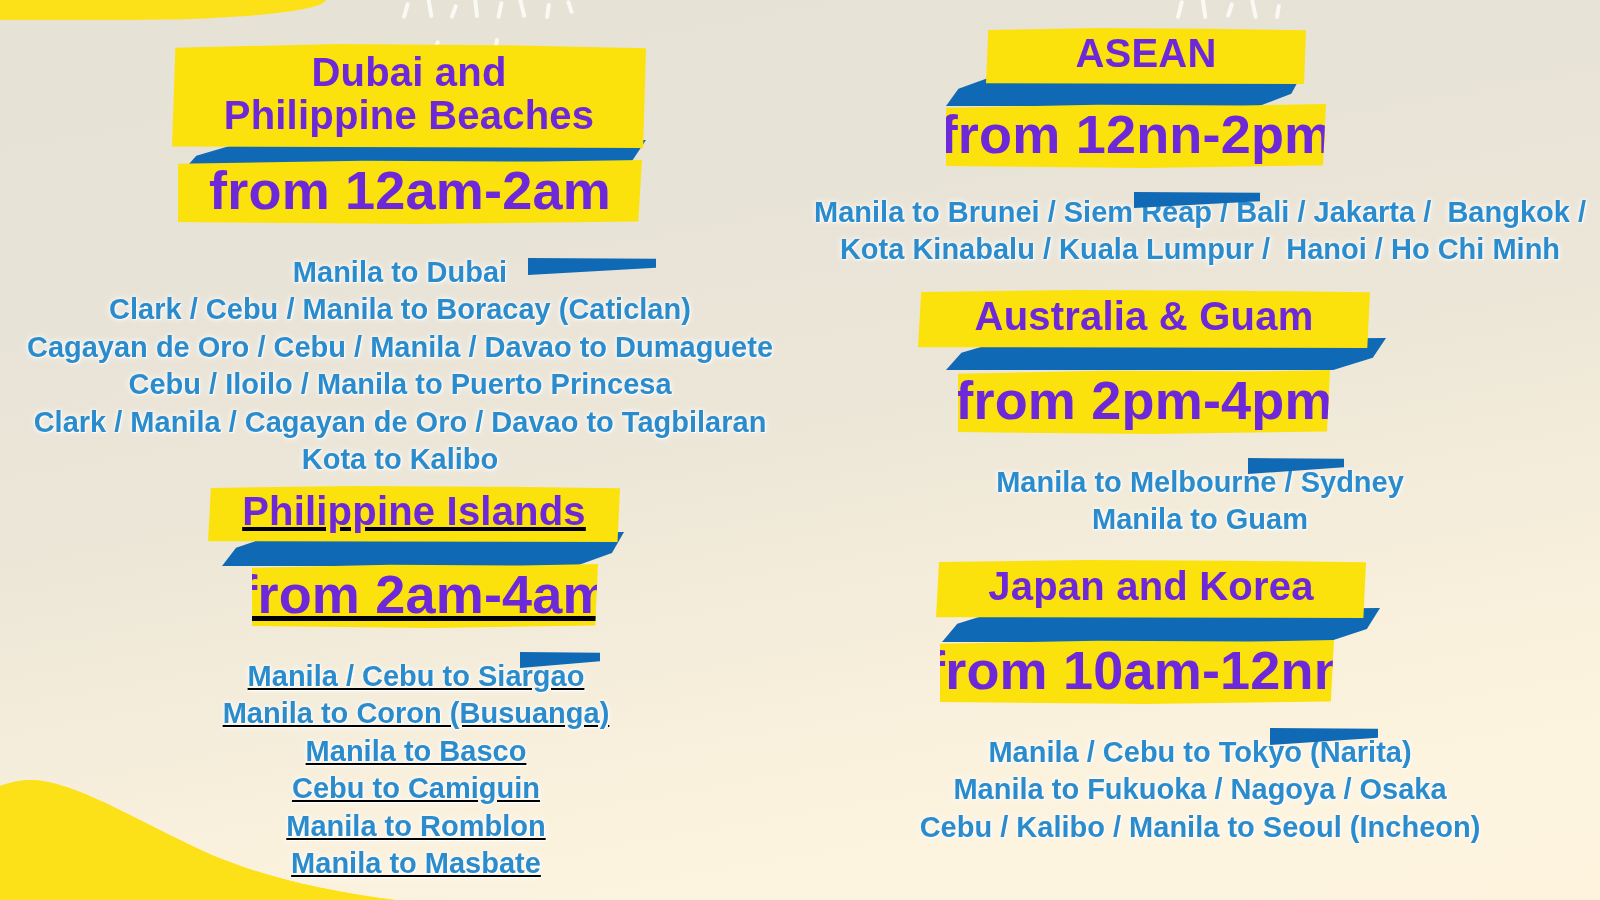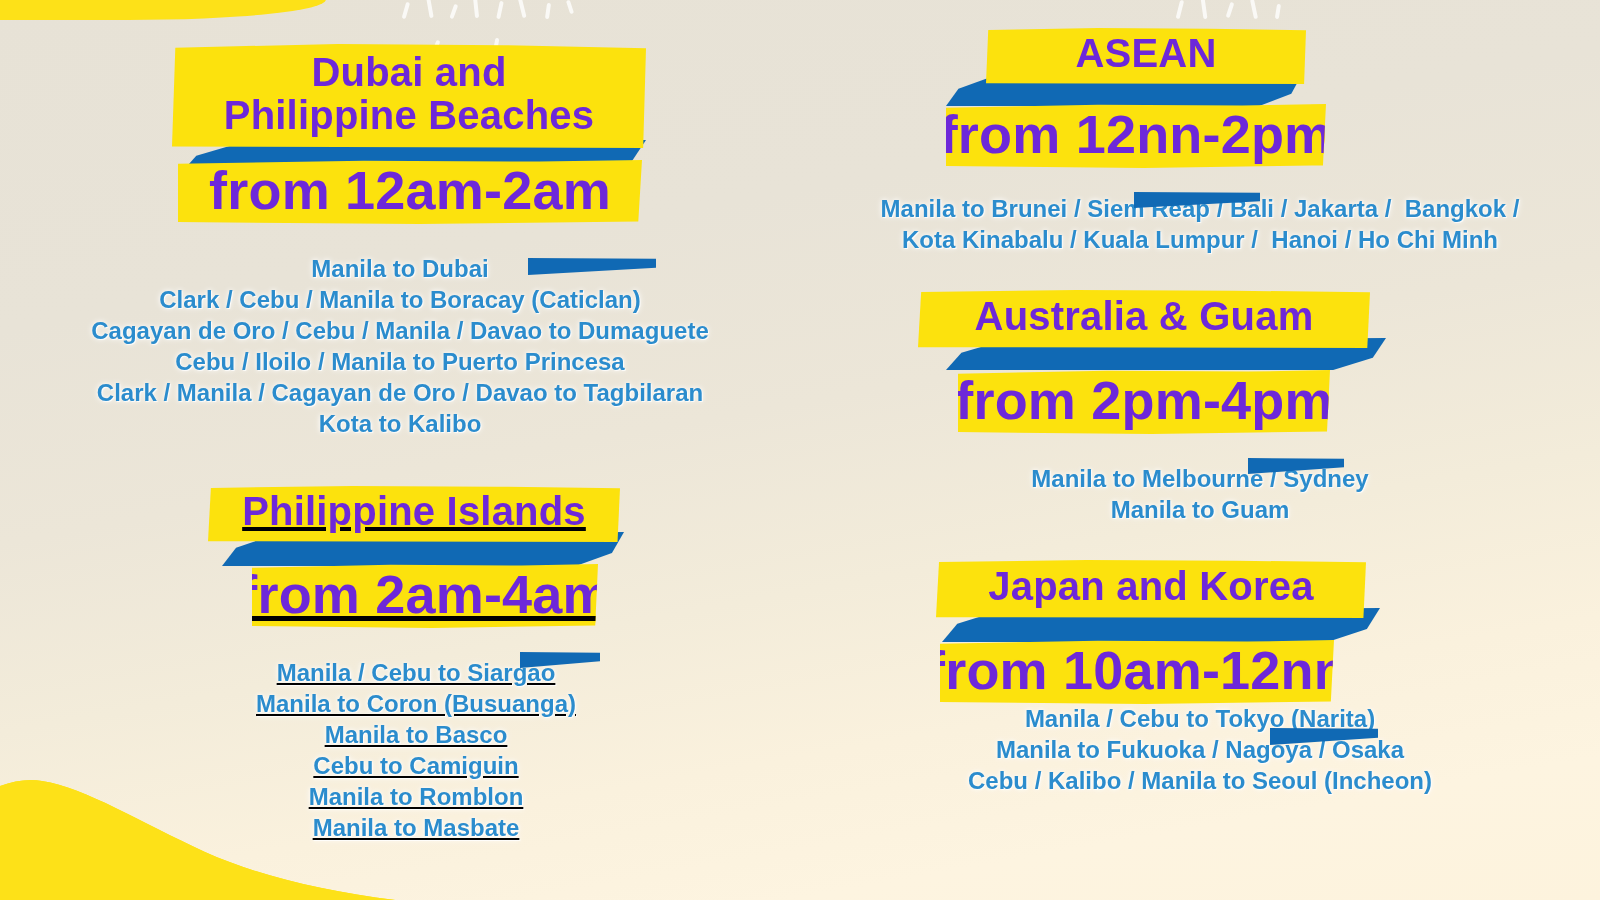--- a/index.html
+++ b/index.html
@@ -91,21 +91,21 @@
   .wedge {
     position:absolute;
     background:#1069b4;
     clip-path:polygon(0% 0%, 100% 4%, 100% 58%, 0% 100%);
   }
 
   
   .routes {
     color:#2b8ccd;
     font-weight:bold;
-    font-size:24px;
+    font-size:29px;
     line-height:1.29;
     text-align:center;
     white-space:nowrap;
     text-shadow:
        0 0 4px rgba(255,255,255,.95),
        0 0 8px rgba(255,255,255,.6),
        1px 1px 0 rgba(255,255,255,.75);
   }
   .routes div { white-space:pre; }
 </style>
@@ -263,21 +263,21 @@
           <span>Japan and Korea</span>
         </div>
 
         <div class="banner banner-from" style="position:relative; z-index:2; margin-top:22px; margin-left:4px; width:394px; height:64px;">
           <span>from 10am-12nn</span>
         </div>
 
         <div class="wedge" style="left:334px; top:168px; width:108px; height:17px;"></div>
       </div>
 
-      <div class="routes" style="">
+      <div class="routes" style="margin-top:30px;">
         <div>Manila / Cebu to Tokyo (Narita)</div>
         <div>Manila to Fukuoka / Nagoya / Osaka</div>
         <div>Cebu / Kalibo / Manila to Seoul (Incheon)</div>
       </div>
     </div>
   </div>
 
 </div>
 
 </body></html>

